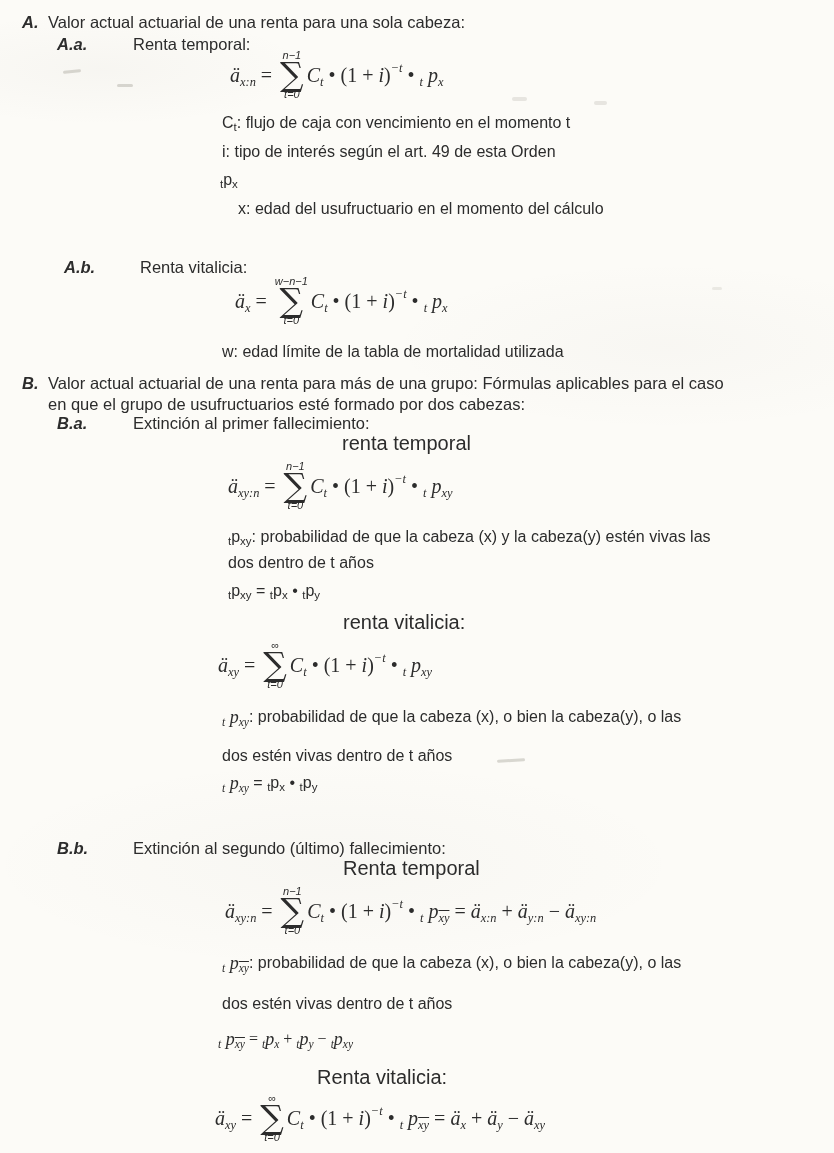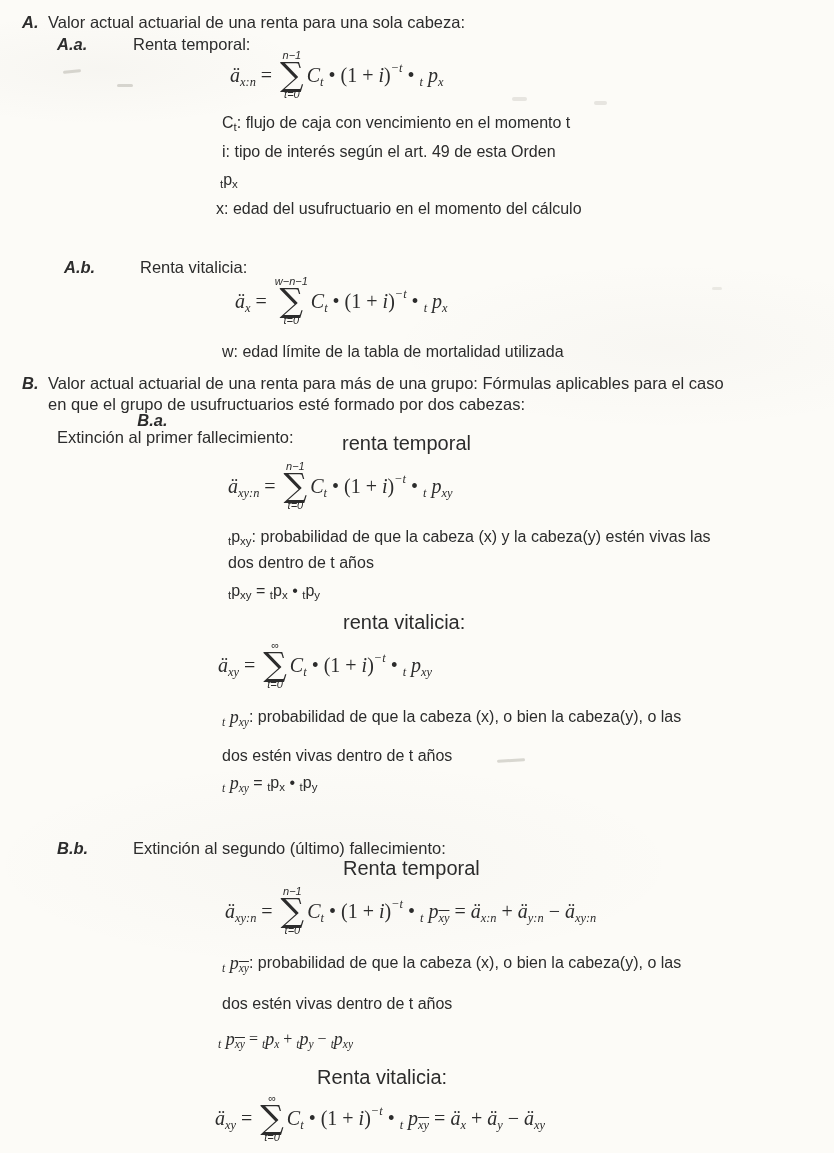--- a/index.html
+++ b/index.html
@@ -65,38 +65,38 @@
 
   <div class="line heading" style="top:33px; left:57px;">
     <span class="lbl lbl-sub">A.a.</span><span>Renta temporal:</span>
   </div>
 
   <div class="formula" style="top:46px; left:230px;"><span class="tk-f">ä</span><span class="tk-fs">x:n</span><span class="tk-r"> = </span><span class="sum"><span class="sum-up">n−1</span><span class="sum-sigma">∑</span><span class="sum-lo">t=0</span></span><span class="tk-f">C</span><span class="tk-fs">t</span><span class="tk-r"> • (1 + </span><span class="tk-f">i</span><span class="tk-r">)</span><span class="tk-fp">−t</span><span class="tk-r"> • </span><span class="tk-fs">t</span><span class="tk-f"> p</span><span class="tk-fs">x</span></div>
 
   <div class="line" style="top:112px; left:222px;"><span class="tk-n">C</span><span class="tk-ns">t</span><span class="tk-n">: flujo de caja con vencimiento en el momento t</span></div>
   <div class="line" style="top:141px; left:222px;"><span>i: tipo de interés según el art. 49 de esta Orden</span></div>
   <div class="line" style="top:169px; left:220px;"><span class="tk-ns">t</span><span class="tk-n">p</span><span class="tk-ns">x</span></div>
-  <div class="line" style="top:198px; left:216px;"><span>x: edad del usufructuario en el momento del cálculo</span></div>
+  <div class="line" style="top:198px; left:238px;"><span>x: edad del usufructuario en el momento del cálculo</span></div>
 
   <div class="line heading" style="top:256px; left:64px;">
     <span class="lbl lbl-sub">A.b.</span><span>Renta vitalicia:</span>
   </div>
 
   <div class="formula" style="top:272px; left:235px;"><span class="tk-f">ä</span><span class="tk-fs">x</span><span class="tk-r"> = </span><span class="sum"><span class="sum-up">w−n−1</span><span class="sum-sigma">∑</span><span class="sum-lo">t=0</span></span><span class="tk-f">C</span><span class="tk-fs">t</span><span class="tk-r"> • (1 + </span><span class="tk-f">i</span><span class="tk-r">)</span><span class="tk-fp">−t</span><span class="tk-r"> • </span><span class="tk-fs">t</span><span class="tk-f"> p</span><span class="tk-fs">x</span></div>
 
   <div class="line" style="top:341px; left:222px;"><span>w: edad límite de la tabla de mortalidad utilizada</span></div>
 
   <div class="line heading" style="top:372px; left:22px;">
     <span class="lbl lbl-main">B.</span><span>Valor actual actuarial de una renta para más de una grupo: Fórmulas aplicables para el caso</span>
   </div>
   <div class="line heading" style="top:393px; left:48px;">
     <span>en que el grupo de usufructuarios esté formado por dos cabezas:</span>
   </div>
 
-  <div class="line heading" style="top:412px; left:57px;flex-direction:column;">
+  <div class="line heading" style="top:412px; left:57px;">
     <span class="lbl lbl-sub">B.a.</span><span>Extinción al primer fallecimiento:</span>
   </div>
 
   <div class="line subhead" style="top:432px; left:342px;"><span>renta temporal</span></div>
 
   <div class="formula" style="top:457px; left:228px;"><span class="tk-f">ä</span><span class="tk-fs">xy:n</span><span class="tk-r"> = </span><span class="sum"><span class="sum-up">n−1</span><span class="sum-sigma">∑</span><span class="sum-lo">t=0</span></span><span class="tk-f">C</span><span class="tk-fs">t</span><span class="tk-r"> • (1 + </span><span class="tk-f">i</span><span class="tk-r">)</span><span class="tk-fp">−t</span><span class="tk-r"> • </span><span class="tk-fs">t</span><span class="tk-f"> p</span><span class="tk-fs">xy</span></div>
 
   <div class="line" style="top:526px; left:228px;"><span class="tk-ns">t</span><span class="tk-n">p</span><span class="tk-ns">xy</span><span class="tk-n">: probabilidad de que la cabeza (x) y la cabeza(y) estén vivas las</span></div>
   <div class="line" style="top:552px; left:228px;"><span>dos dentro de t años</span></div>
   <div class="line" style="top:580px; left:228px;"><span class="tk-ns">t</span><span class="tk-n">p</span><span class="tk-ns">xy</span><span class="tk-n"> = </span><span class="tk-ns">t</span><span class="tk-n">p</span><span class="tk-ns">x</span><span class="tk-n"> • </span><span class="tk-ns">t</span><span class="tk-n">p</span><span class="tk-ns">y</span></div>

